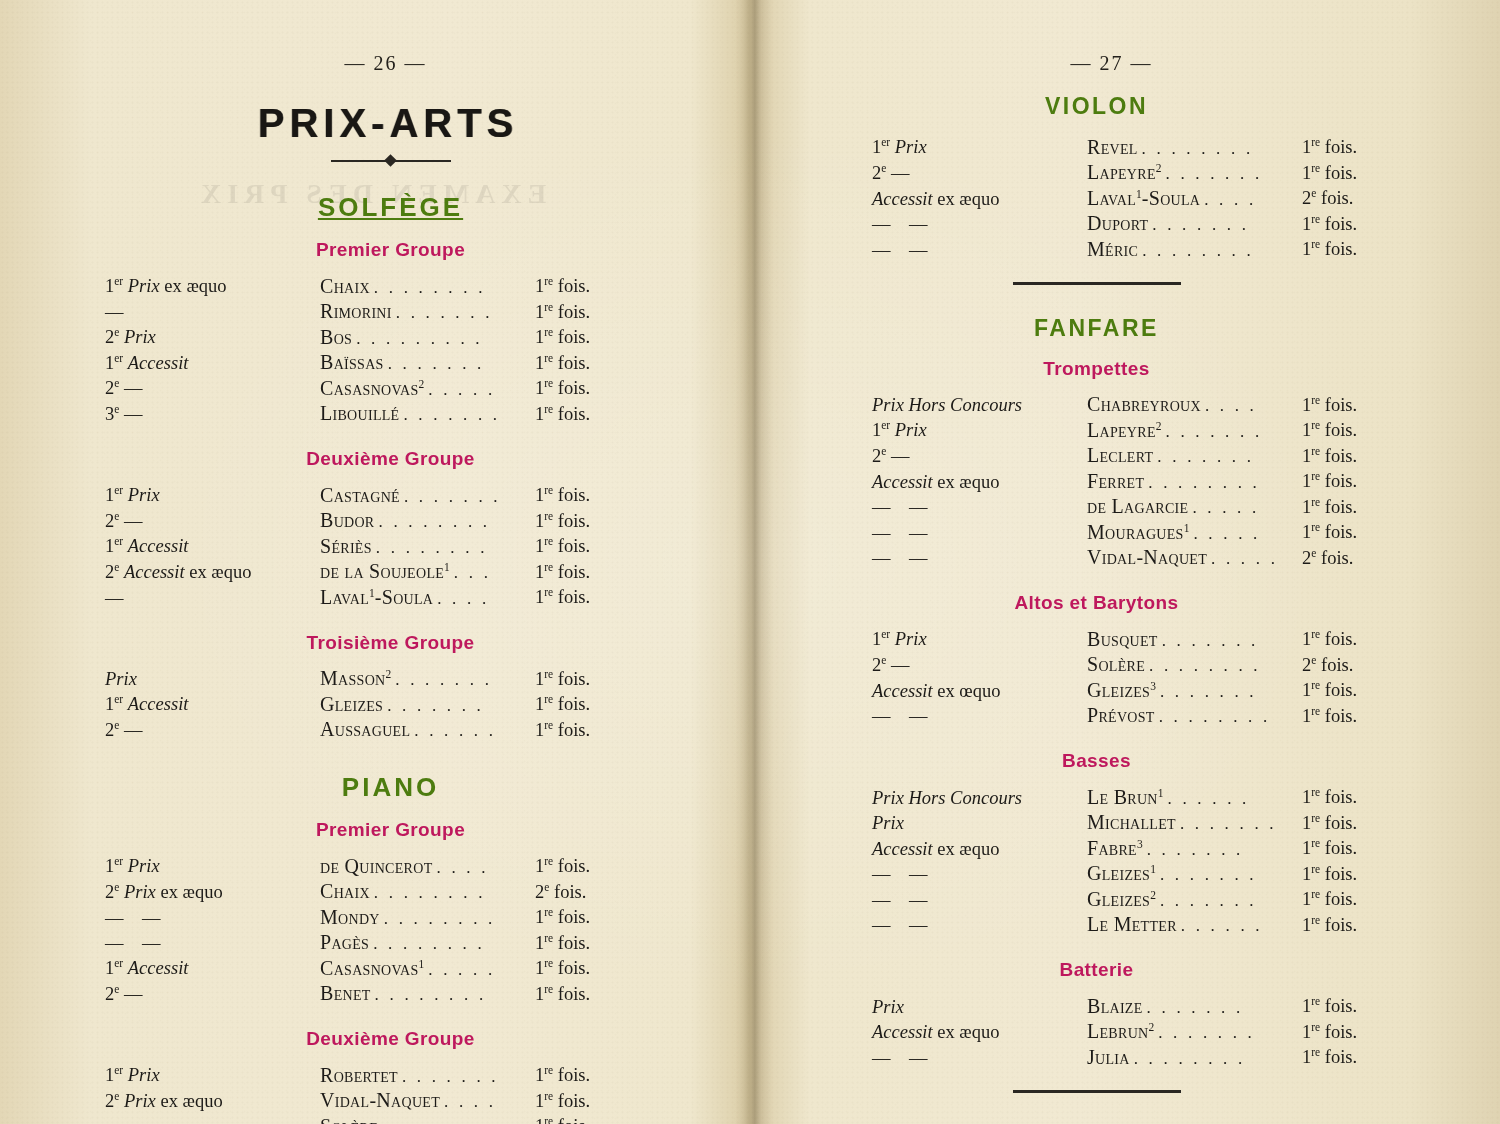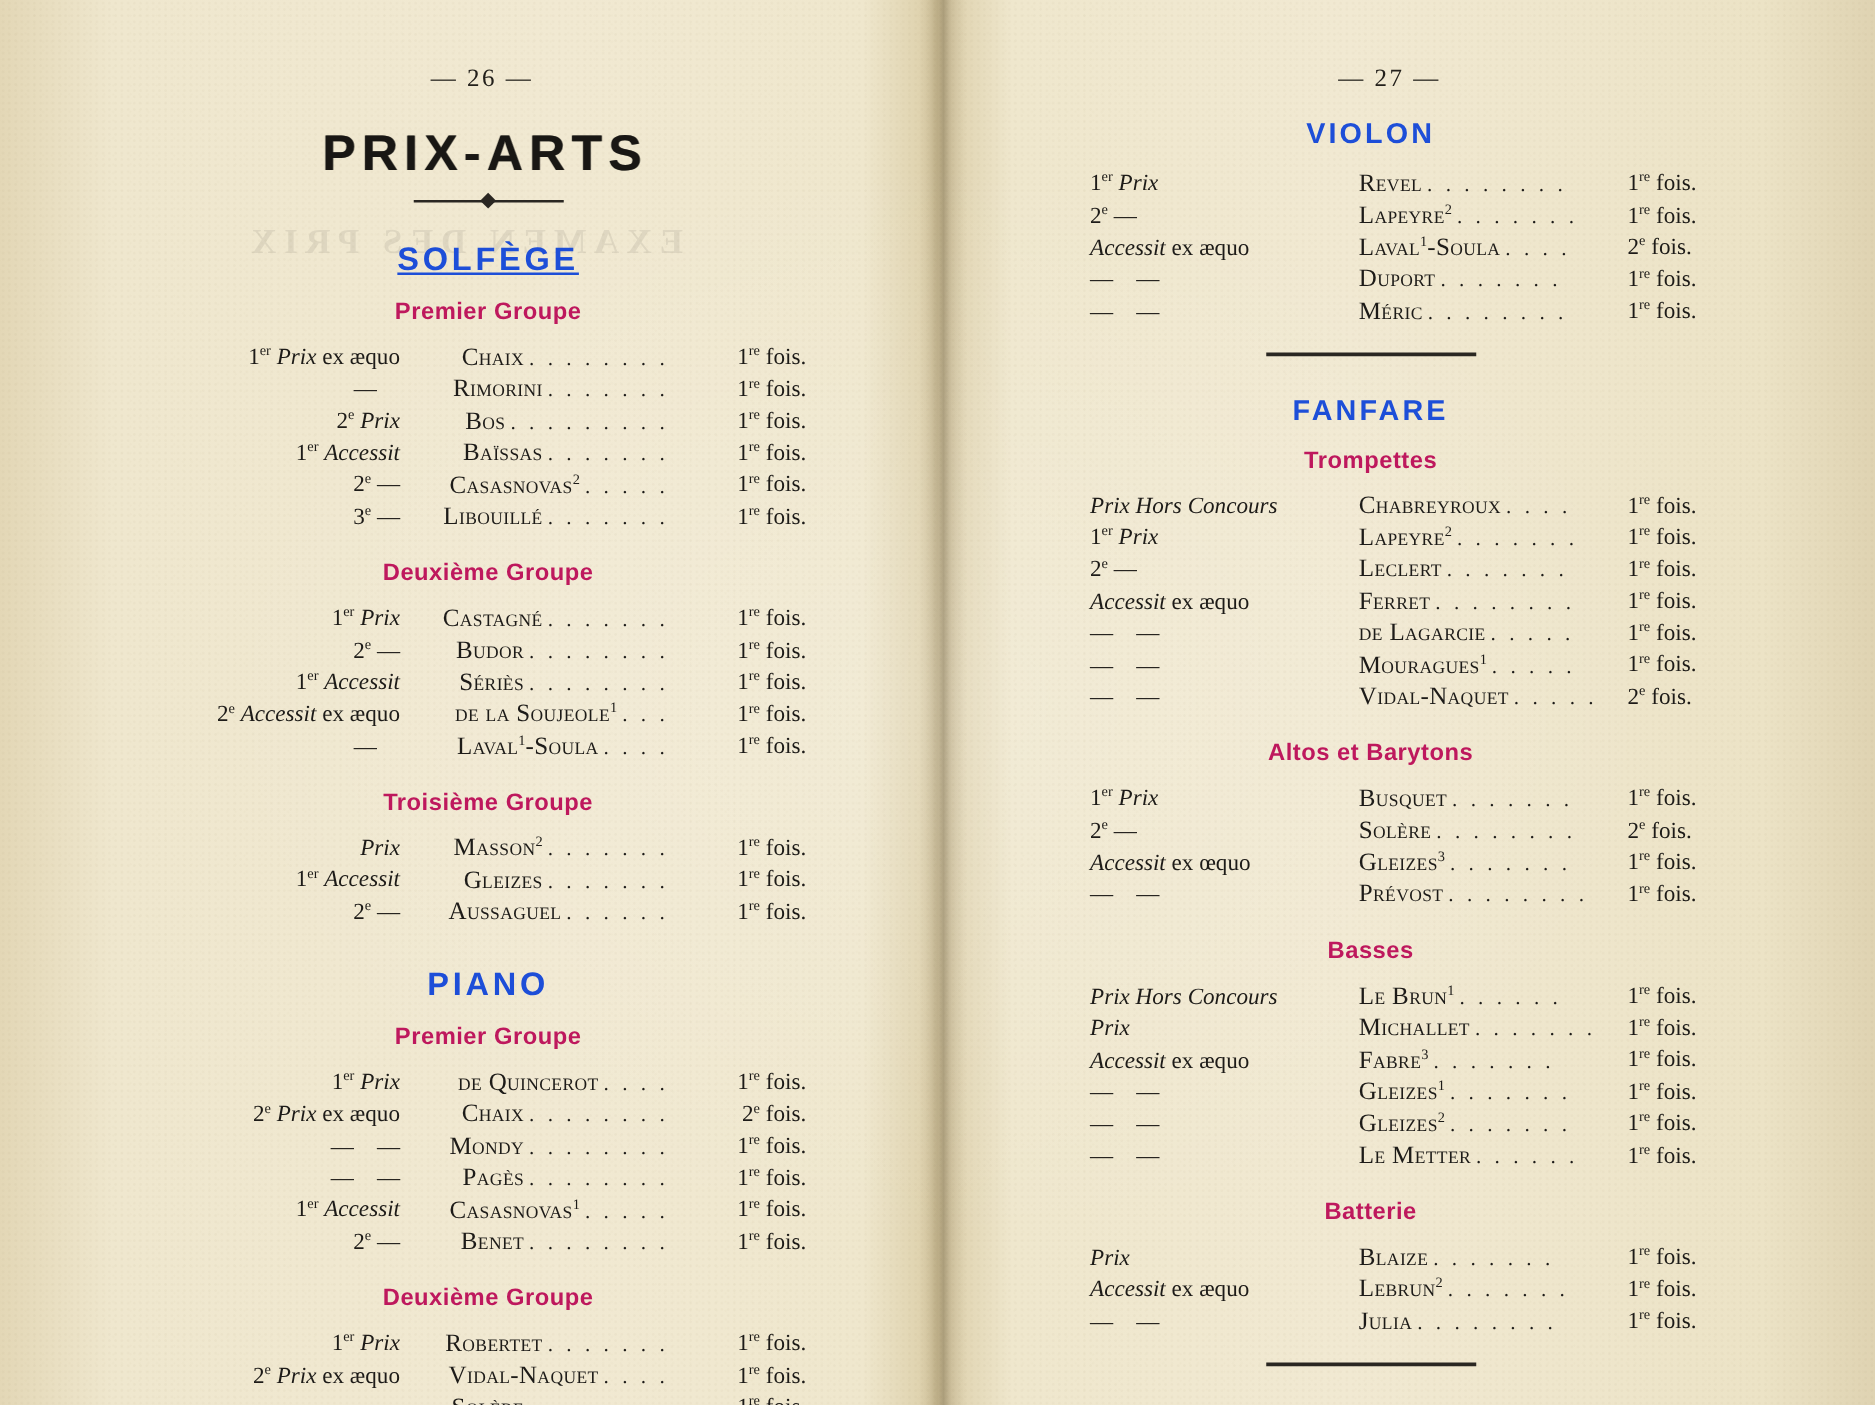--- a/index.html
+++ b/index.html
@@ -105,21 +105,21 @@
     background: #2a2722;
     transform: rotate(45deg);
   }
 
   .sect-title {
     text-align: center;
     font-family: "Liberation Sans", sans-serif;
     font-weight: bold;
     font-size: 26px;
     letter-spacing: 3px;
-    color: #1d4ed8;
+    color: #4d7c0f;
   }
   .sect-title.small {
     font-size: 23px;
     letter-spacing: 2.5px;
   }
   .group-title {
     text-align: center;
     font-family: "Liberation Sans", sans-serif;
     font-weight: bold;
     font-size: 19px;
@@ -155,21 +155,21 @@
   }
   .dash { letter-spacing: 0; }
 
   .hr-thick {
     width: 168px;
     height: 0;
     border-top: 3px solid #2a2722;
     margin: 20px auto 18px auto;
   }
 
-  .left-block  { margin-left: 92px; text-align: right; }
+  .left-block  { margin-left: 92px; }
   .right-block { margin-left: 148px; }
 </style>
 </head>
 <body>
 
 <div class="page-bg"></div>
 <div class="grain"></div>
 
 <div class="spread">
 

